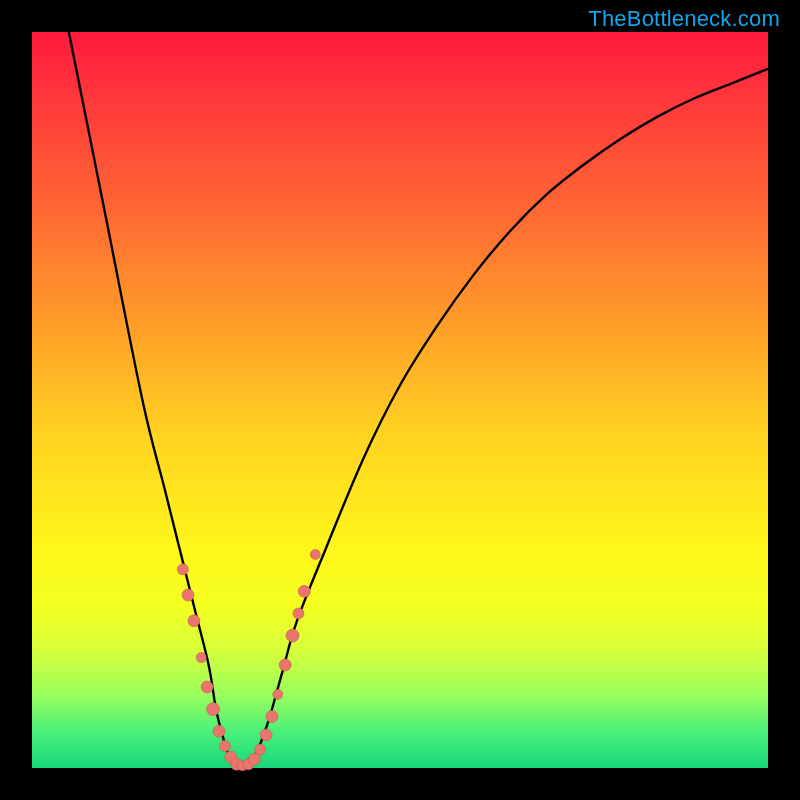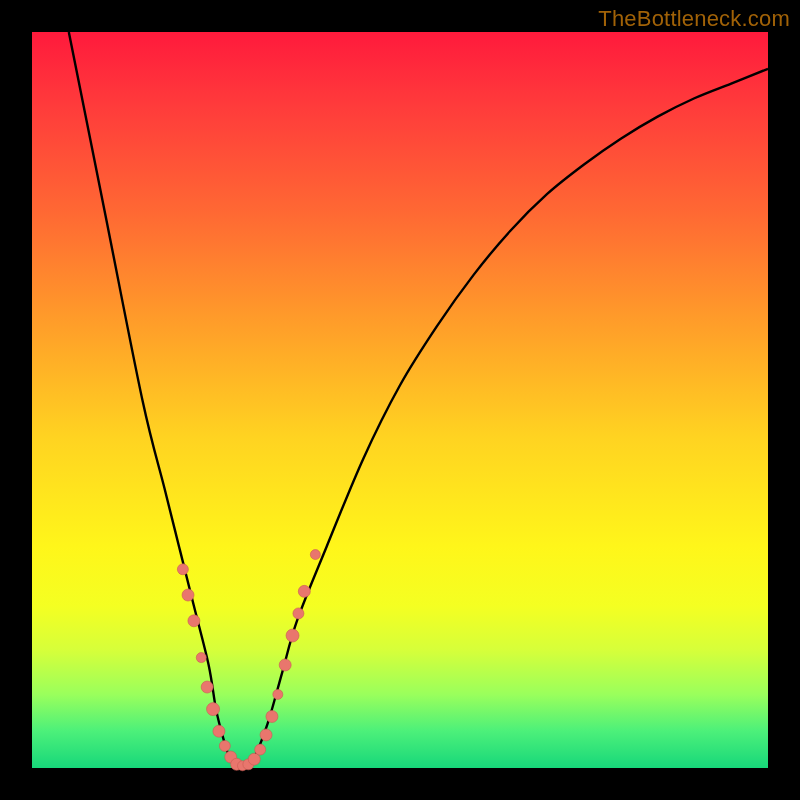--- a/index.html
+++ b/index.html
@@ -34,24 +34,24 @@
       #f4ff22 78%,
       #d6ff3a 84%,
       #9aff5c 90%,
       #4cf07a 95%,
       #17d77a 100%
     );
   }
   .watermark {
     position: absolute;
     top: 6px;
-    right: 10px;
+    right: 20px;
     font-size: 22px;
     font-weight: 500;
-    color: #a16207;
+    color: #0ea5e9;
     letter-spacing: 0.2px;
     user-select: none;
   }
   svg.curve {
     position: absolute;
     left: 0;
     top: 0;
     width: 736px;
     height: 736px;
     overflow: visible;

